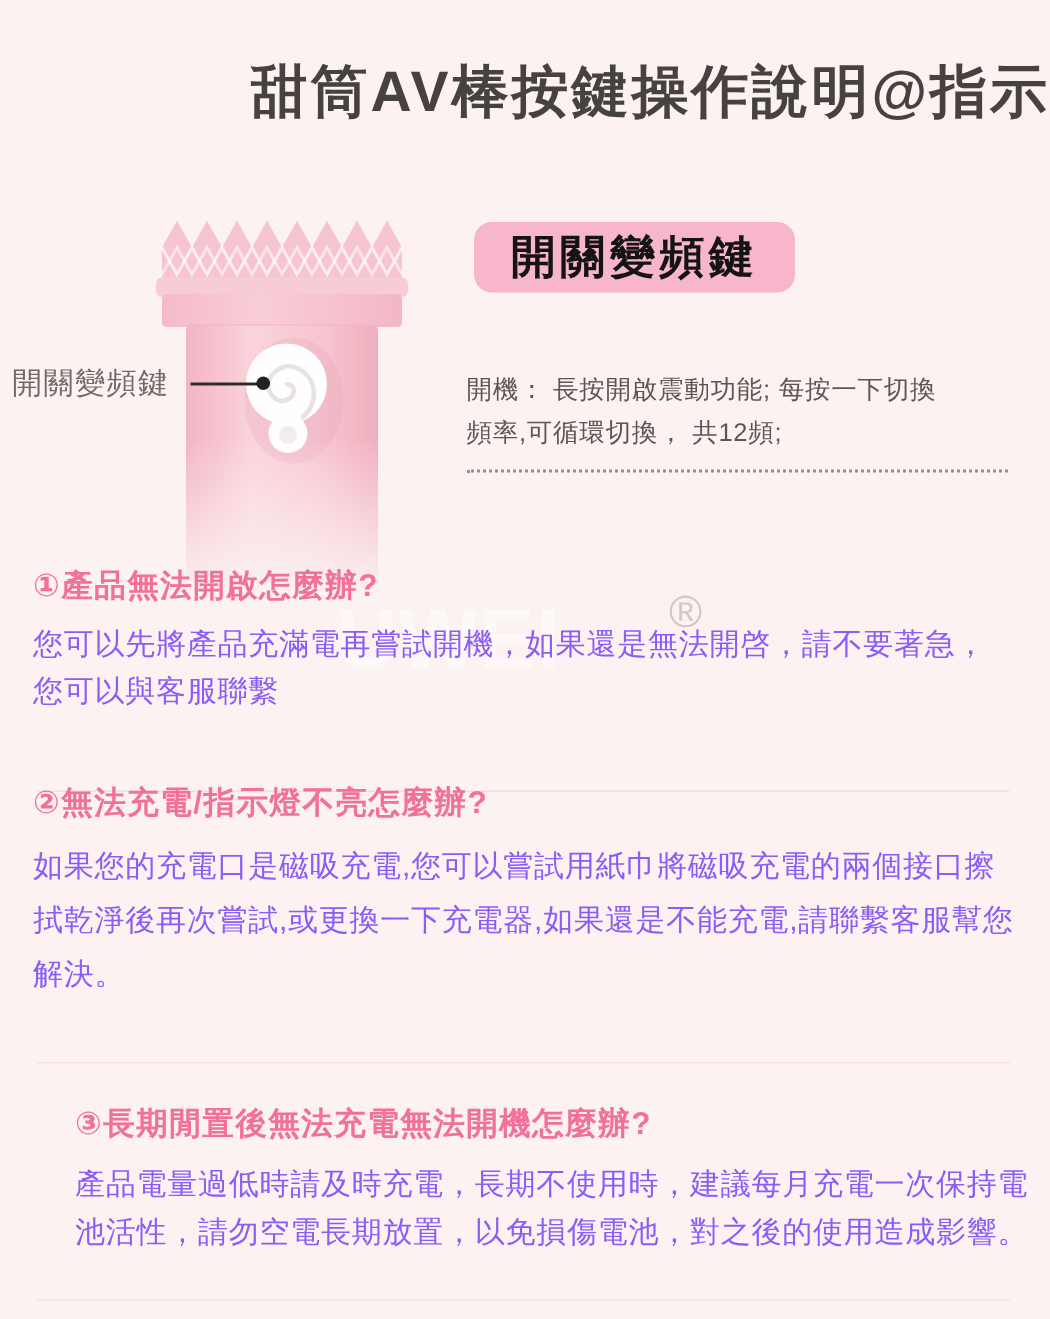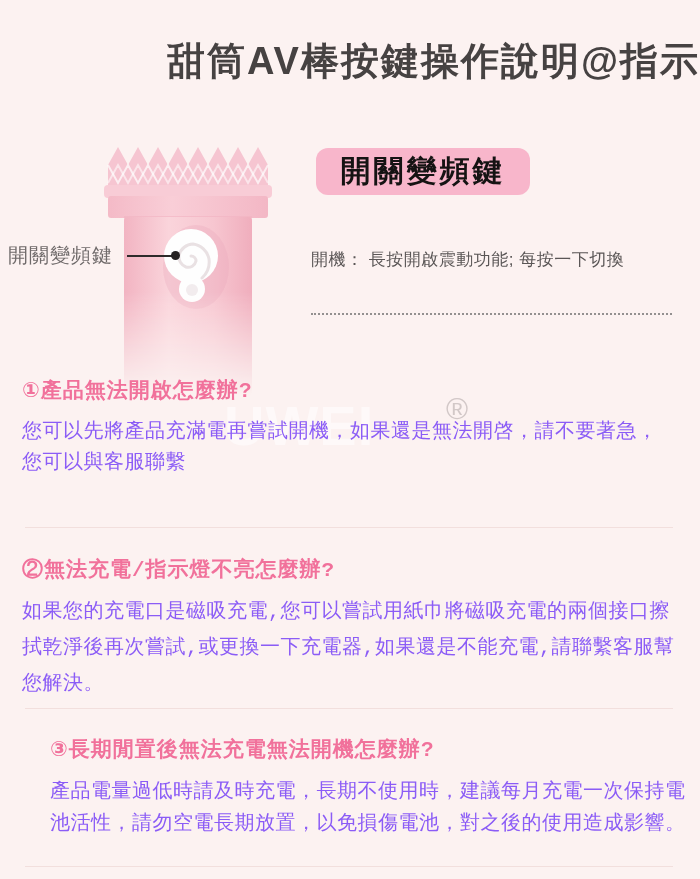--- a/index.html
+++ b/index.html
@@ -48,21 +48,21 @@
     color:rgba(199,189,189,0.8); z-index:1;
   }
   .faq { position:absolute; left:22px; width:655px; z-index:2; }
   .faq-heading {
     font-size:21px; font-weight:bold; color:#F1719B; letter-spacing:1px;
   }
   .faq-body {
     margin-top:11px; font-size:20px; color:#8b5cf6; letter-spacing:0.5px;
   }
   .faq1 { top:376px; } .faq1 .faq-body { line-height:31px; }
-  .faq2 { top:555px;font-family:Liberation Mono, monospace; } .faq2 .faq-body { line-height:36px; }
+  .faq2 { top:521px; } .faq2 .faq-body { line-height:36px; }
   .faq3 { top:735px;margin-left:28px; } .faq3 .faq-body { line-height:32px; }
   .divider {
     position:absolute; left:25px; width:648px; height:1px; background:#F2DFDD;
   }
   .d1 { top:527px; } .d2 { top:708px; } .d3 { top:866px; }
 </style>
 </head>
 <body>
 
 <div class="page-title">甜筒AV棒按鍵操作說明@指示</div>
@@ -109,20 +109,21 @@
 </svg>
 
 <div class="callout-label">開關變頻鍵</div>
 <div class="callout-line"></div>
 <div class="callout-dot"></div>
 
 <div class="badge">開關變頻鍵</div>
 
 <div class="instr">
   <div>開機： 長按開啟震動功能; 每按一下切換</div>
+  <div>頻率,可循環切換， 共12頻;</div>
 </div>
 
 <div class="dotted-sep"></div>
 
 <div class="watermark">UWEI</div>
 <div class="watermark-reg">®</div>
 
 <div class="faq faq1">
   <div class="faq-heading">①產品無法開啟怎麼辦?</div>
   <div class="faq-body">您可以先將產品充滿電再嘗試開機，如果還是無法開啓，請不要著急，您可以與客服聯繫</div>

